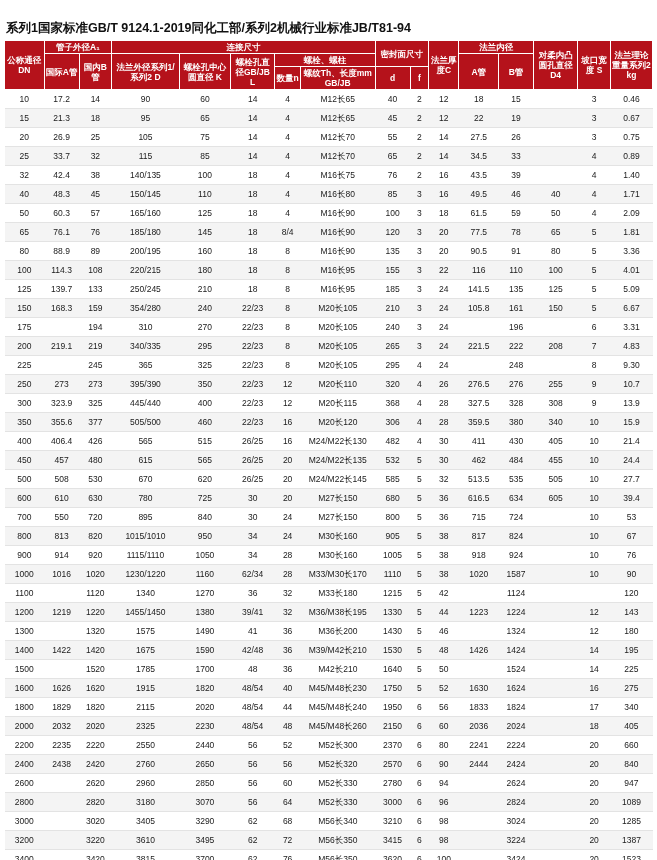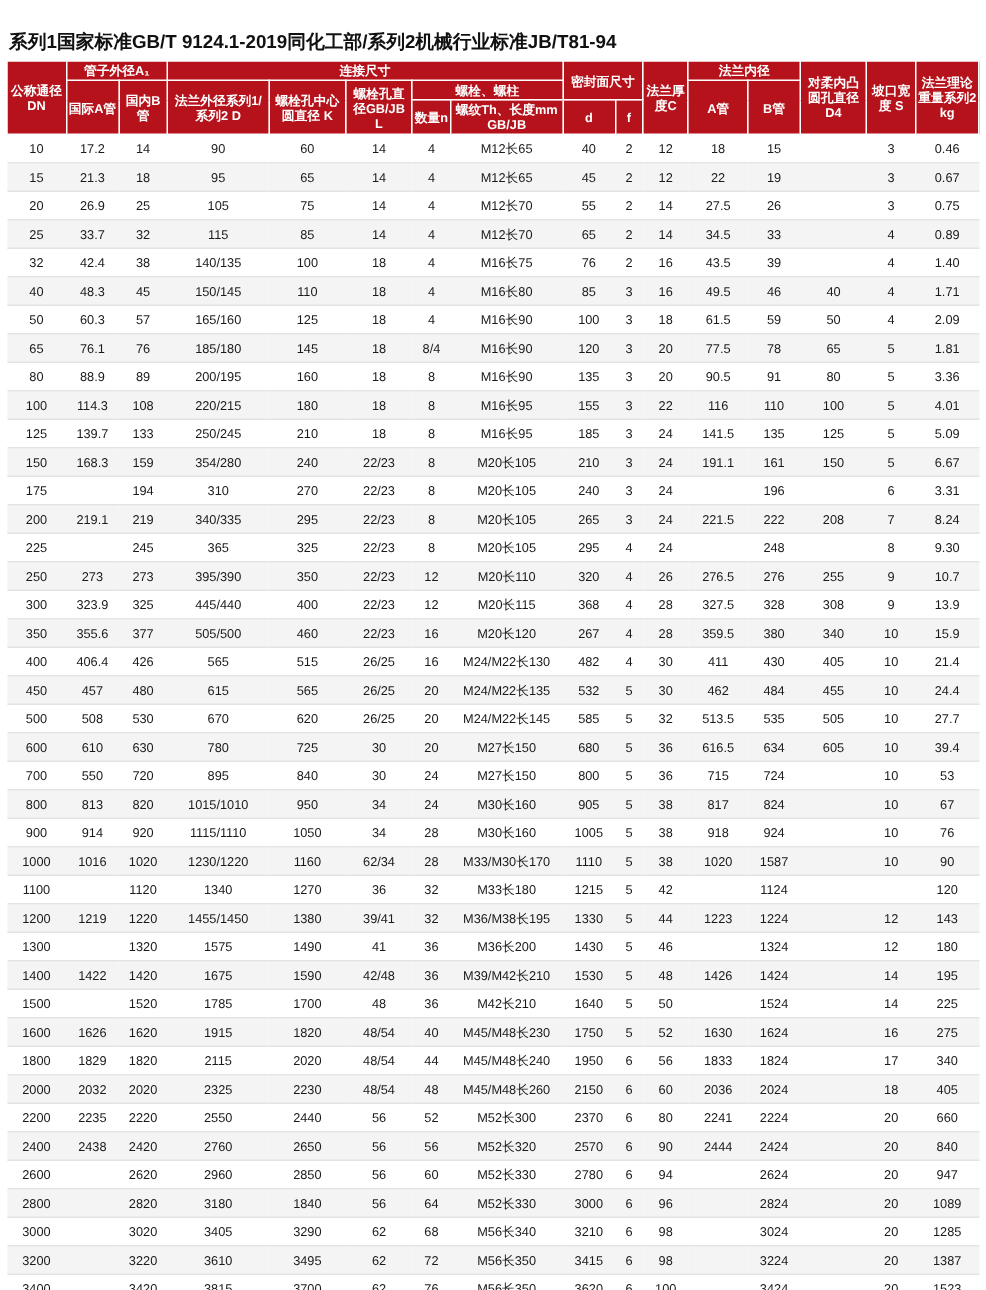--- a/index.html
+++ b/index.html
@@ -335,21 +335,21 @@
           <td>168.3</td>
           <td>159</td>
           <td>354/280</td>
           <td>240</td>
           <td>22/23</td>
           <td>8</td>
           <td>M20长105</td>
           <td>210</td>
           <td>3</td>
           <td>24</td>
-          <td>191.1</td>
+          <td>105.8</td>
           <td>161</td>
           <td>150</td>
           <td>5</td>
           <td>6.67</td>
         </tr>
         <tr class="row-norm">
           <td>175</td>
           <td></td>
           <td>194</td>
           <td>310</td>
@@ -375,21 +375,21 @@
           <td>22/23</td>
           <td>8</td>
           <td>M20长105</td>
           <td>265</td>
           <td>3</td>
           <td>24</td>
           <td>221.5</td>
           <td>222</td>
           <td>208</td>
           <td>7</td>
-          <td>8.24</td>
+          <td>4.83</td>
         </tr>
         <tr class="row-norm">
           <td>225</td>
           <td></td>
           <td>245</td>
           <td>365</td>
           <td>325</td>
           <td>22/23</td>
           <td>8</td>
           <td>M20长105</td>
@@ -440,21 +440,21 @@
         </tr>
         <tr class="row-alt">
           <td>350</td>
           <td>355.6</td>
           <td>377</td>
           <td>505/500</td>
           <td>460</td>
           <td>22/23</td>
           <td>16</td>
           <td>M20长120</td>
-          <td>267</td>
+          <td>306</td>
           <td>4</td>
           <td>28</td>
           <td>359.5</td>
           <td>380</td>
           <td>340</td>
           <td>10</td>
           <td>15.9</td>
         </tr>
         <tr class="row-norm">
           <td>400</td>
@@ -796,21 +796,21 @@
           <td>2624</td>
           <td></td>
           <td>20</td>
           <td>947</td>
         </tr>
         <tr class="row-alt">
           <td>2800</td>
           <td></td>
           <td>2820</td>
           <td>3180</td>
-          <td>1840</td>
+          <td>3070</td>
           <td>56</td>
           <td>64</td>
           <td>M52长330</td>
           <td>3000</td>
           <td>6</td>
           <td>96</td>
           <td></td>
           <td>2824</td>
           <td></td>
           <td>20</td>

